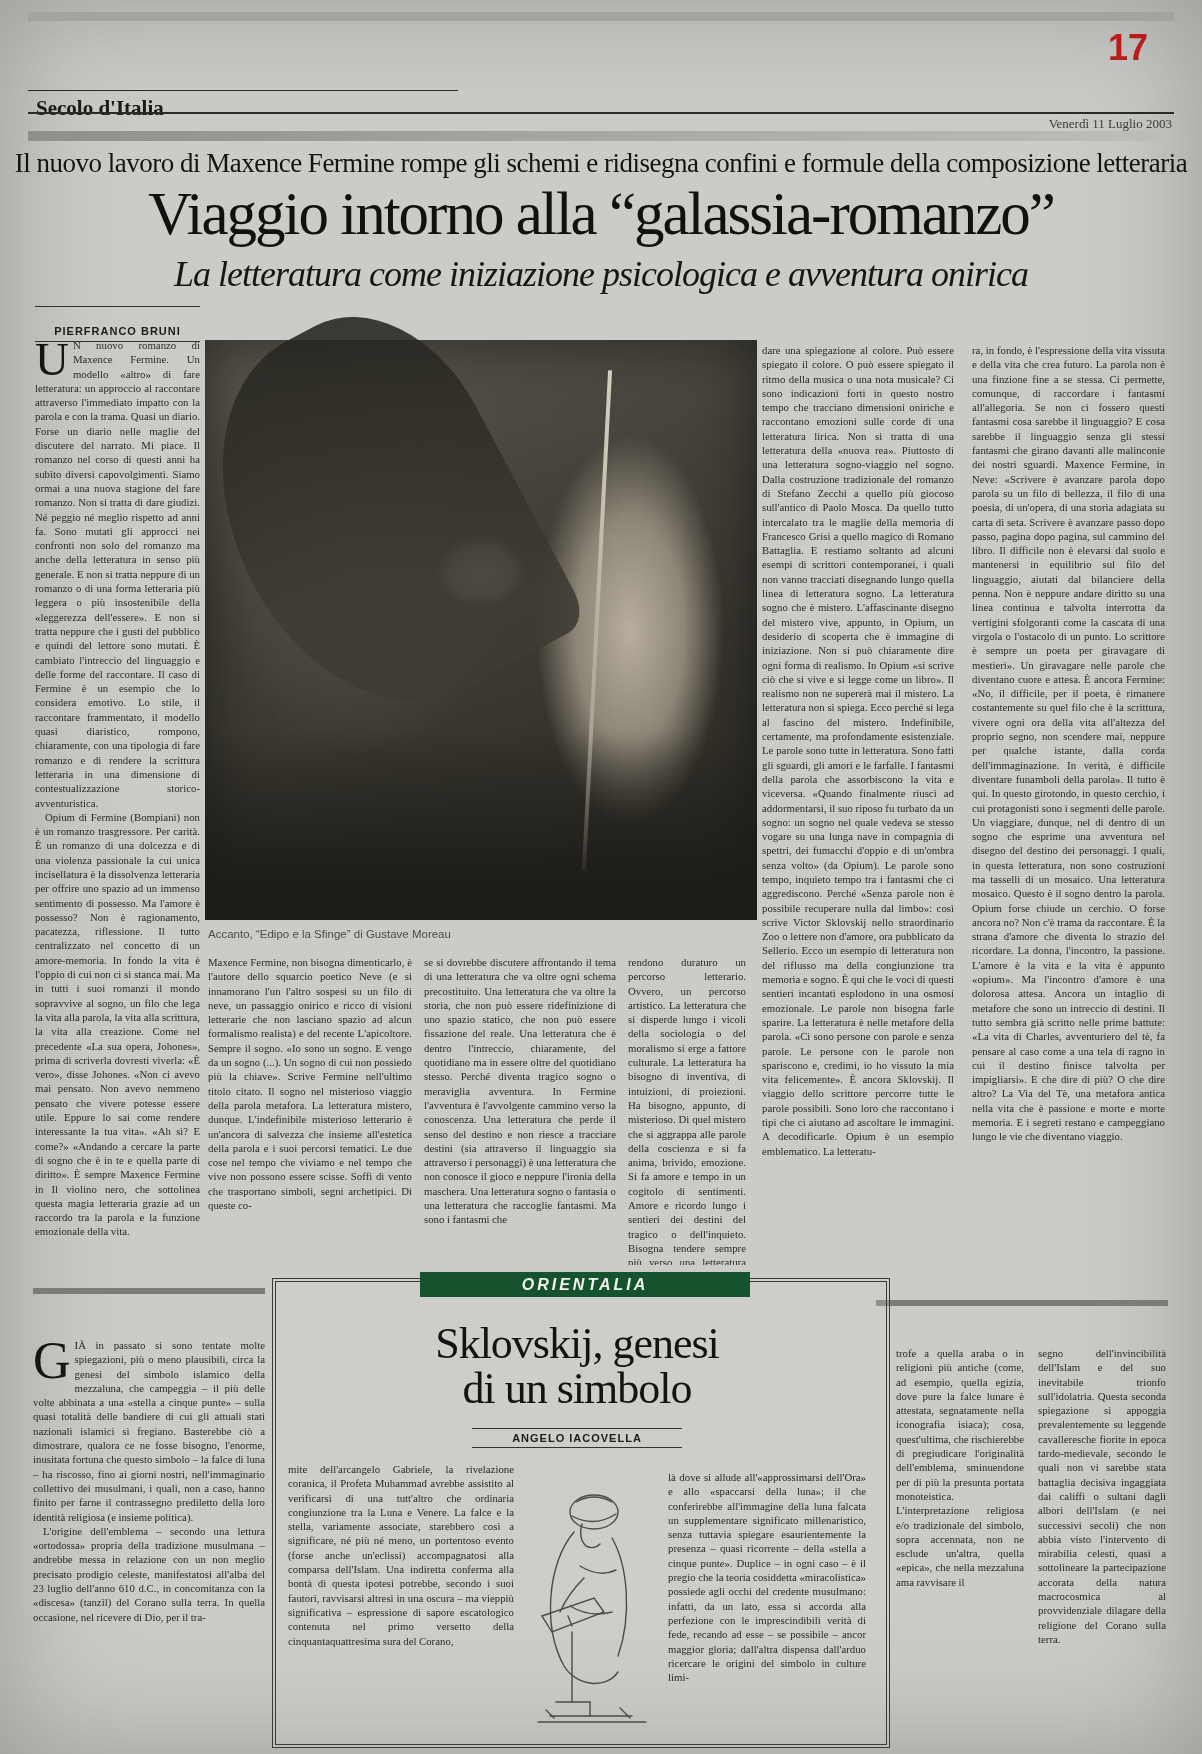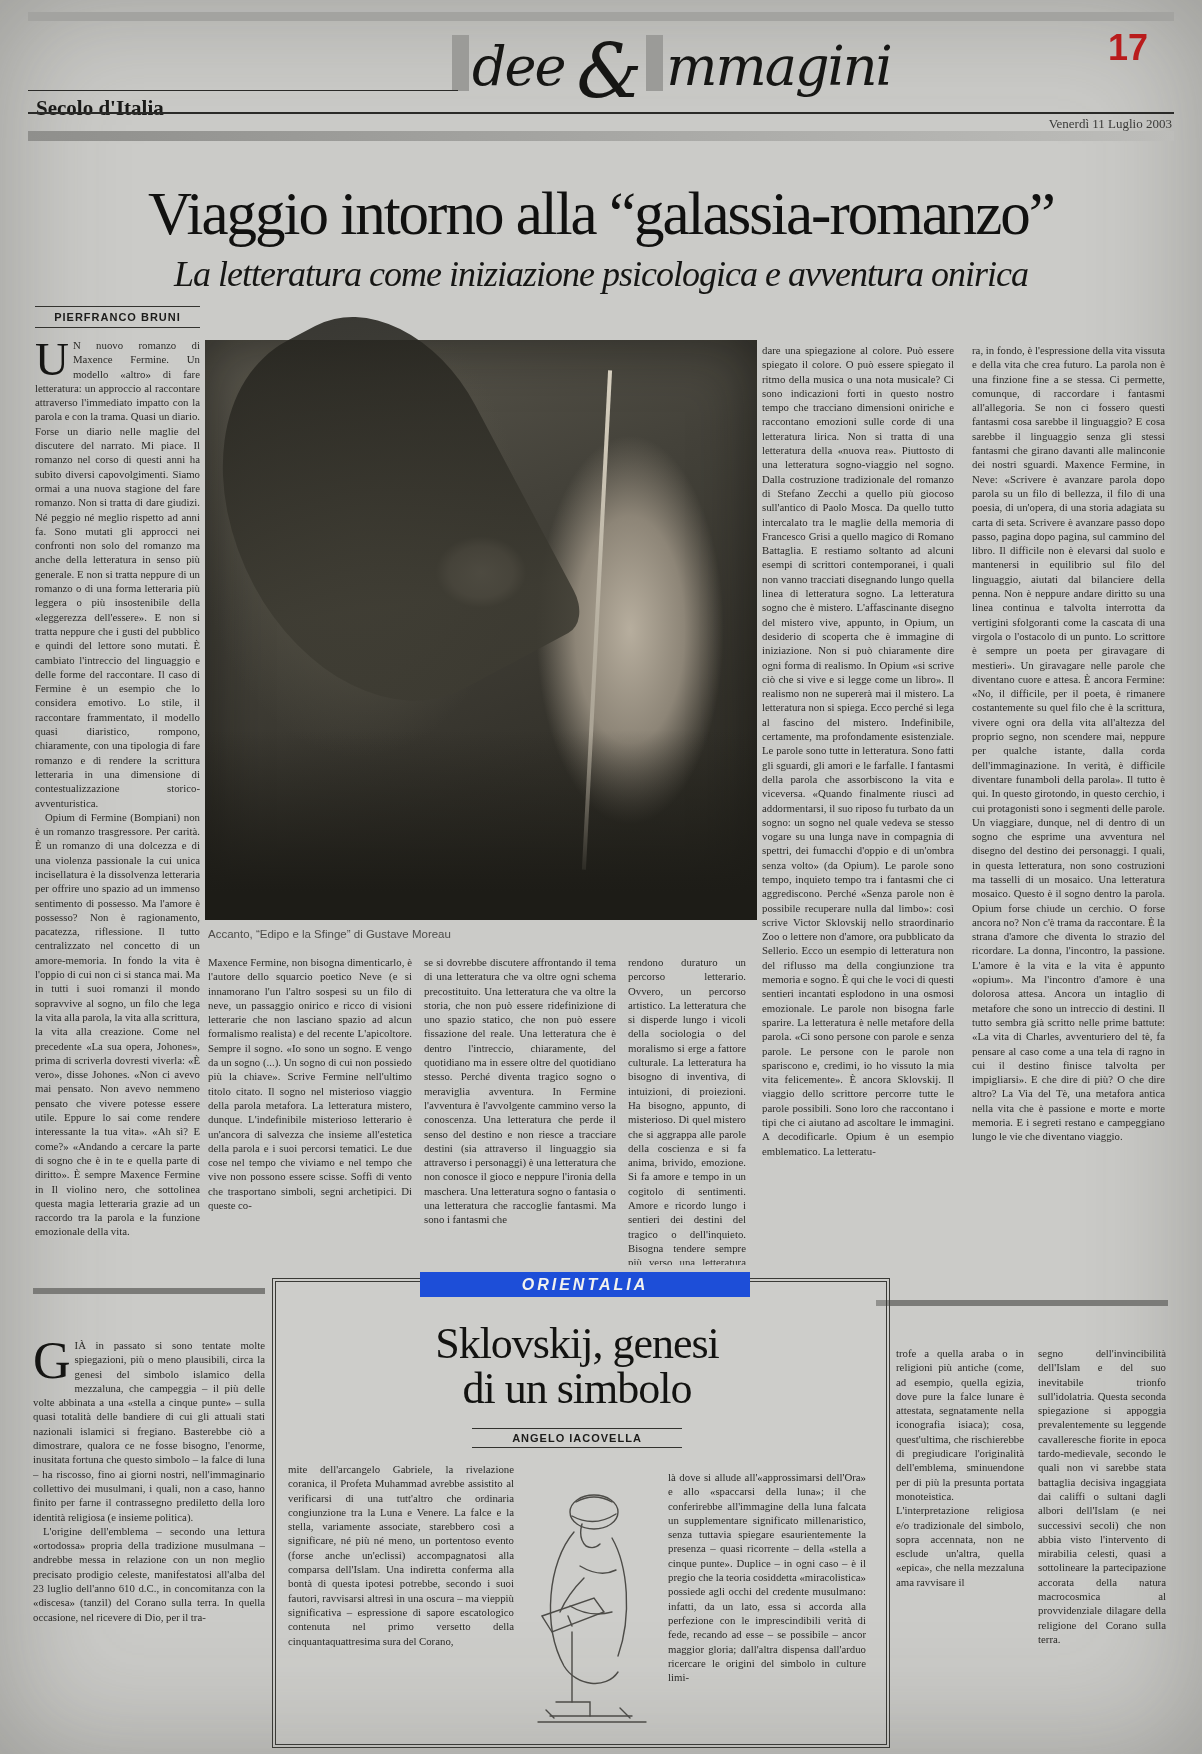--- a/index.html
+++ b/index.html
@@ -19,21 +19,21 @@
   .logo-ibar{width:17px;height:56px;background:#9b9b98;margin-right:3px;}
   .logo-word{font:italic 400 54px/0.9 "DejaVu Serif",serif;letter-spacing:-2px;color:#161614;}
   .logo-amp{font:italic 400 74px/0.8 "DejaVu Serif",serif;color:#161614;margin:0 4px 0 12px;position:relative;top:10px;}
   .pageno{font:700 36px/1 "Liberation Sans",sans-serif;color:#b91c1c;}
   .masthead{font:700 21px/1 "Liberation Serif",serif;color:#1a1a18;letter-spacing:0px;}
   .dateline{font:400 13px/1 "Liberation Serif",serif;color:#3a3a38;}
   
   .kicker{width:100%;text-align:center;font:400 27px/1.1 "Liberation Serif",serif;color:#141412;letter-spacing:-0.5px;}
   .headline{width:100%;text-align:center;font:400 61px/1 "Liberation Serif",serif;color:#111110;letter-spacing:-2px;}
   .deck{width:100%;text-align:center;font:italic 400 36px/1.05 "Liberation Serif",serif;color:#161614;letter-spacing:-1px;}
-  .byline{border-top:1px solid #33332f;border-bottom:1px solid #33332f;padding:5px 0 4px;
+  .byline{border-top:1px solid #33332f;border-bottom:1px solid #33332f;padding:19px 0 4px;
     text-align:center;font:700 11px/1 "Liberation Sans",sans-serif;letter-spacing:1px;color:#1c1c1a;}
   .byline2{border-top:1px solid #33332f;border-bottom:1px solid #33332f;padding:4px 0 3px;
     text-align:center;font:700 11px/1 "Liberation Sans",sans-serif;letter-spacing:1px;color:#1c1c1a;}
   .col{
     text-align:justify;overflow:hidden;
     font:400 10.8px/14.3px "Liberation Serif",serif;color:#27262
 4;
     hyphens:auto;-webkit-hyphens:auto;word-spacing:-0.2px;color:#2a2926;
   }
   .col p{margin:0 0 0 0;text-indent:10px;}
@@ -50,48 +50,42 @@
     box-shadow:inset 0 0 60px rgba(10,10,8,.6);
   }
   .wing{background:linear-gradient(200deg,#23221d,#3d3b32 70%);border-radius:58% 42% 10% 55%;
     transform:rotate(-28deg);opacity:.88;}
   .staff{background:linear-gradient(#d6cfbf,#9a9385);transform:rotate(3deg);}
   .photo-base{background:linear-gradient(rgba(20,19,16,0),#1d1c17 85%);}
   .caption{font:400 11.5px/1.2 "Liberation Sans",sans-serif;color:#4c4b48;}
   
   .thick-rule{background:#7b7b78;}
   .box{border:4px double #3a3a36;background:rgba(210,210,206,.25);}
-  .banner{background:#1d4ed8;color:#f2f2ef;font:italic 700 16px/1 "Liberation Sans",sans-serif;
+  .banner{background:#14532d;color:#f2f2ef;font:italic 700 16px/1 "Liberation Sans",sans-serif;
     letter-spacing:3px;text-align:center;padding:5px 0 4px;}
   .title2{text-align:center;font:400 44px/1.02 "Liberation Serif",serif;color:#131311;letter-spacing:-1px;}
   .illus{stroke:#4c4b47;fill:none;stroke-width:1.4;stroke-linecap:round;}
 </style>
 </head>
 <body>
 
 <div class="page">
 
   <div class="abs bar" style="left:28px;top:12px;width:1146px;height:9px;"></div>
 
-  <div class="abs logo" style="left:452px;top:32px;">
-    <span class="logo-ibar"></span>
-    <span class="logo-word">dee</span>
-    <span class="logo-amp">&amp;</span>
-    <span class="logo-ibar"></span>
-    <span class="logo-word">mmagini</span>
-  </div>
 
   <div class="abs pageno" style="left:1108px;top:30px;">17</div>
 
   <div class="abs rule" style="left:28px;top:90px;width:430px;height:1px;"></div>
   <div class="abs masthead" style="left:36px;top:98px;">Secolo d'Italia</div>
   <div class="abs rule" style="left:28px;top:112px;width:1146px;height:2px;"></div>
   <div class="abs dateline" style="left:960px;top:117px;width:212px;text-align:right;">Venerdì 11 Luglio 2003</div>
   <div class="abs bar-grad" style="left:28px;top:131px;width:1146px;height:10px;"></div>
 
+  <div class="abs kicker" style="left:0;top:149px;">Il nuovo lavoro di Maxence Fermine rompe gli schemi e ridisegna confini e formule della composizione letteraria</div>
   <div class="abs headline" style="left:0;top:183px;">Viaggio intorno alla “galassia-romanzo”</div>
   <div class="abs deck" style="left:0;top:256px;">La letteratura come iniziazione psicologica e avventura onirica</div>
 
   <div class="abs byline" style="left:35px;top:306px;width:165px;">PIERFRANCO BRUNI</div>
 
   <div class="abs col" style="left:35px;top:338px;width:165px;height:926px;">
     <p class="first"><span class="dropcap">U</span><span>N nuovo romanzo di Maxence Fermine. Un modello «altro» di fare letteratura: un approccio al raccontare attraverso l'immediato impatto con la parola e con la trama. Quasi un diario. Forse un diario nelle maglie del discutere del narrato. Mi piace. Il romanzo nel corso di questi anni ha subìto diversi capovolgimenti. Siamo ormai a una nuova stagione del fare romanzo. Non si tratta di dare giudizi. Né peggio né meglio rispetto ad anni fa. Sono mutati gli approcci nei confronti non solo del romanzo ma anche della letteratura in senso più generale. E non si tratta neppure di un romanzo o di una forma letteraria più leggera o più insostenibile della «leggerezza dell'essere». E non si tratta neppure che i gusti del pubblico e quindi del lettore sono mutati. È cambiato l'intreccio del linguaggio e delle forme del raccontare. Il caso di Fermine è un esempio che lo considera emotivo. Lo stile, il raccontare frammentato, il modello quasi diaristico, rompono, chiaramente, con una tipologia di fare romanzo e di rendere la scrittura letteraria in una dimensione di contestualizzazione storico-avventuristica.</span></p>
     <p>Opium di Fermine (Bompiani) non è un romanzo trasgressore. Per carità. È un romanzo di una dolcezza e di una violenza passionale la cui unica incisellatura è la dissolvenza letteraria per offrire uno spazio ad un immenso sentimento di possesso. Ma l'amore è possesso? Non è ragionamento, pacatezza, riflessione. Il tutto centralizzato nel concetto di un amore-memoria. In fondo la vita è l'oppio di cui non ci si stanca mai. Ma in tutti i suoi romanzi il mondo sopravvive al sogno, un filo che lega la vita alla parola, la vita alla scrittura, la vita alla creazione. Come nel precedente «La sua opera, Johones», prima di scriverla dovresti viverla: «È vero», disse Johones. «Non ci avevo mai pensato. Non avevo nemmeno pensato che vivere potesse essere utile. Eppure lo sai come rendere interessante la tua vita». «Ah sì? E come?» «Andando a cercare la parte di sogno che è in te e quella parte di diritto». È sempre Maxence Fermine in Il violino nero, che sottolinea questa magia letteraria grazie ad un raccordo tra la parola e la funzione emozionale della vita.</p>
   </div>
 

